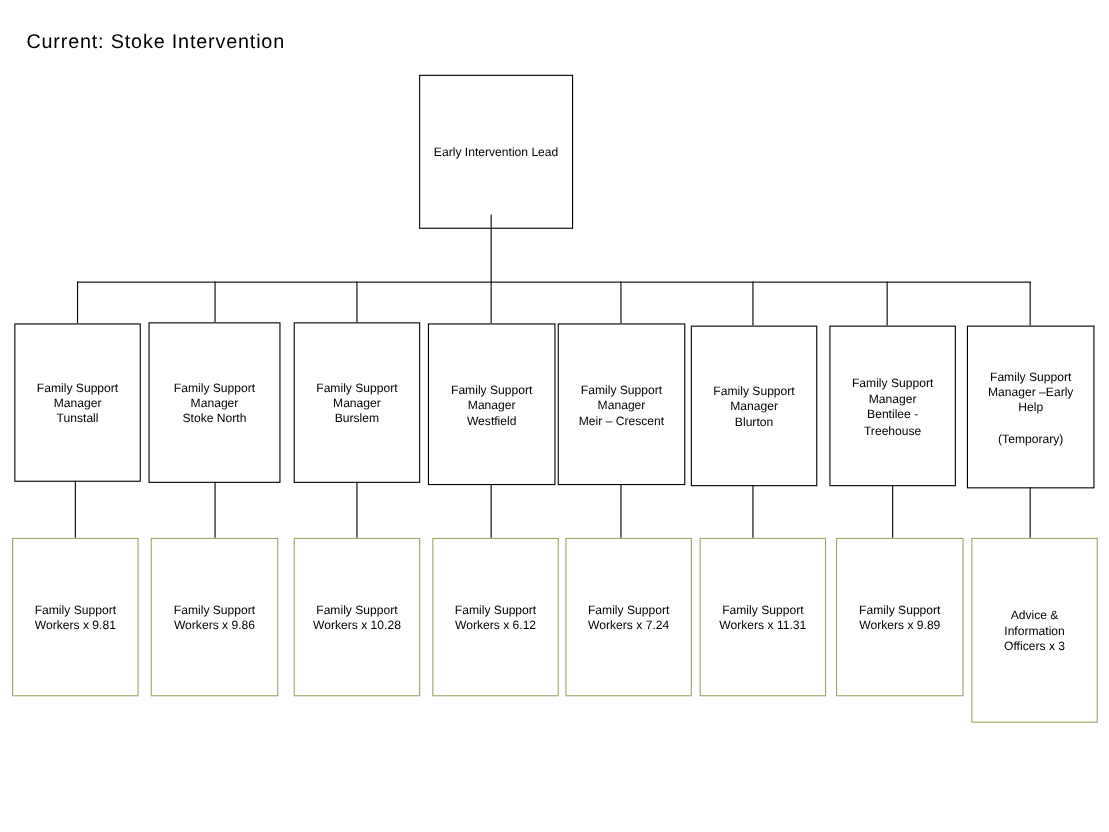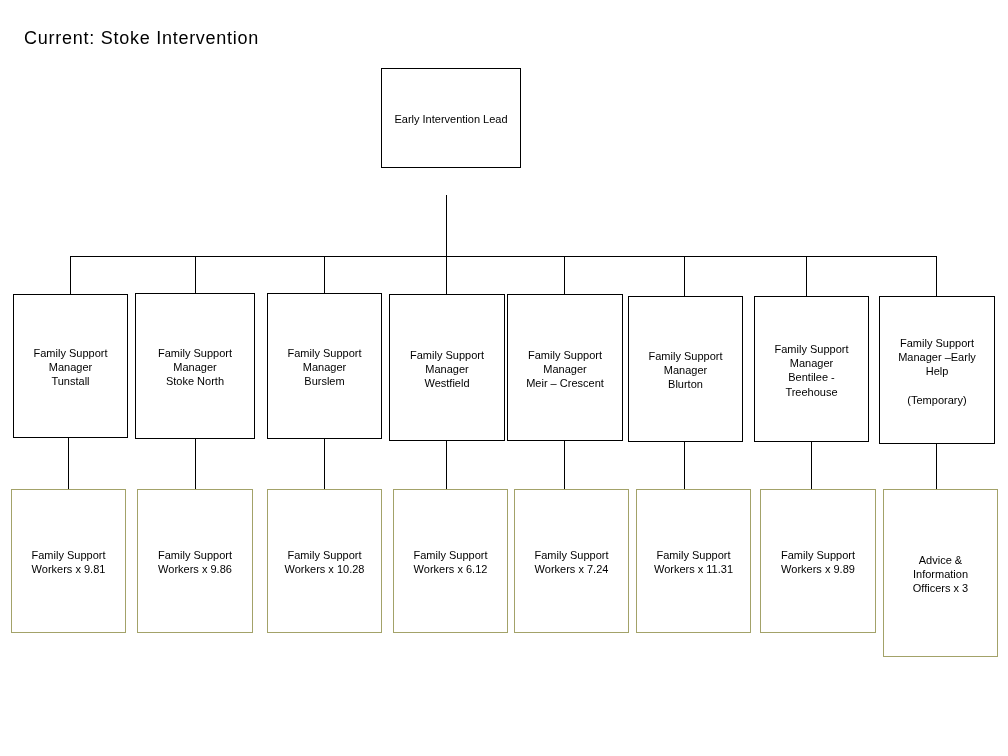--- a/index.html
+++ b/index.html
@@ -44,21 +44,21 @@
   .vline { width:1px; }
   .hline { height:1px; }
 </style>
 </head>
 <body>
 
 <div id="chart">
 
   <div class="title">Current: Stoke Intervention</div>
 
-  <div class="box node" style="left:381px;top:68px;width:140px;height:100px;">
+  <div class="box node" style="left:381px;top:68px;width:140px;height:140px;">
     <span>Early Intervention Lead</span>
   </div>
 
   <div class="conn vline" style="left:446px;top:195px;height:62px;"></div>
   <div class="conn hline" style="left:70px;top:256px;width:867px;"></div>
 
   <div class="conn vline" style="left:70px;top:256px;height:38px;"></div>
   <div class="conn vline" style="left:195px;top:256px;height:37px;"></div>
   <div class="conn vline" style="left:324px;top:256px;height:38px;"></div>
   <div class="conn vline" style="left:446px;top:256px;height:38px;"></div>

